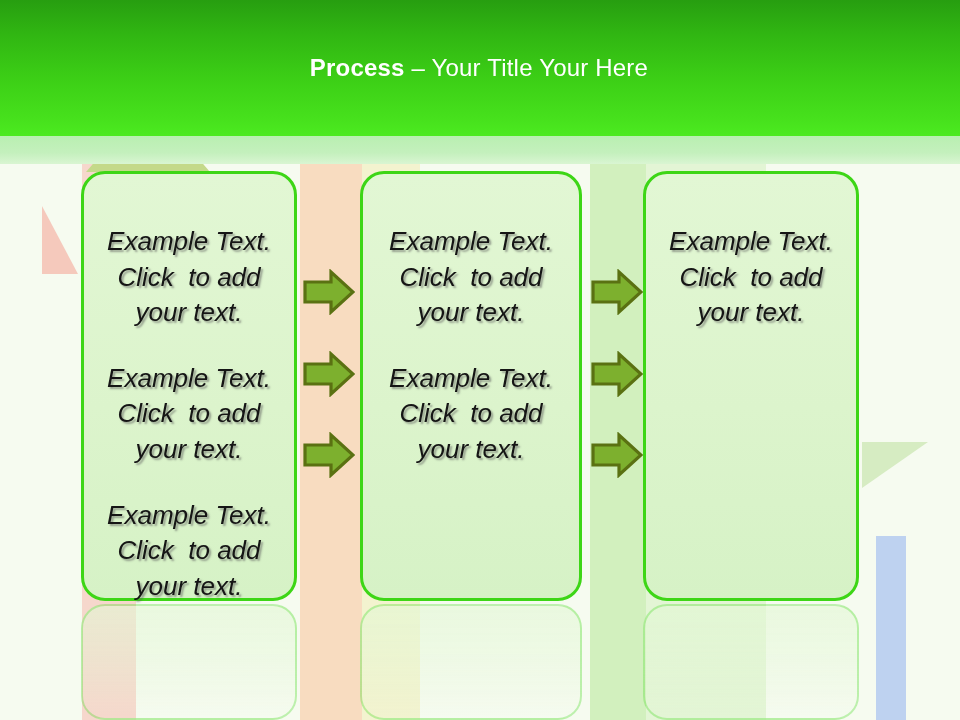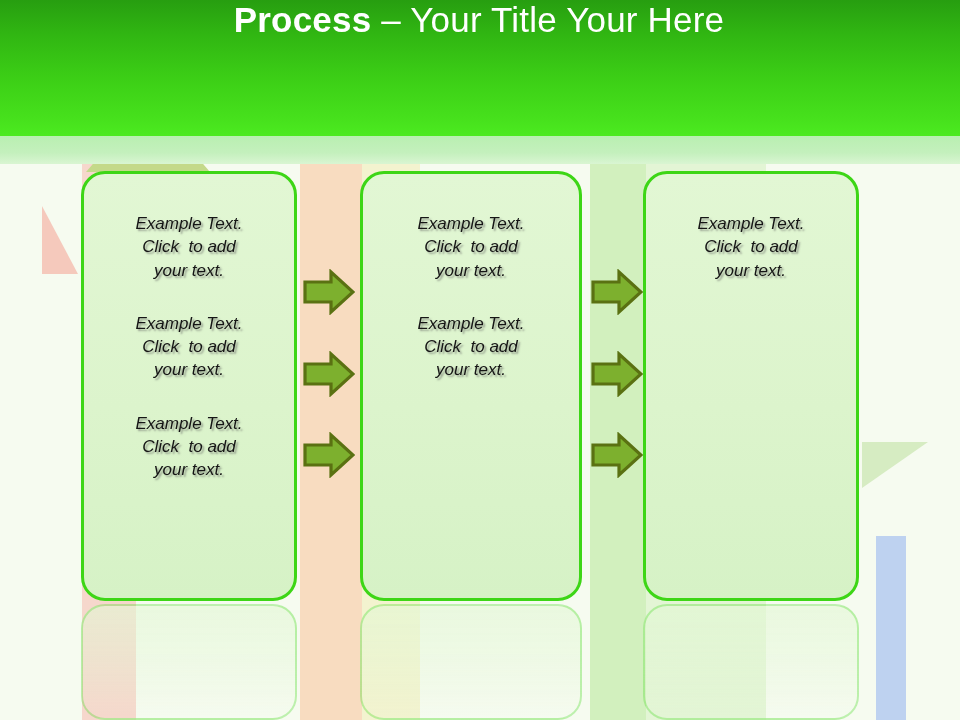--- a/index.html
+++ b/index.html
@@ -87,24 +87,24 @@
     height: 136px;
     background: linear-gradient(to bottom, #279E10 0%, #30B512 24%, #3CCF16 58%, #46E01C 86%, #4CEA20 100%);
   }
   .title-text {
     position: absolute;
     left: 0;
     top: 0;
     width: 958px;
     height: 136px;
     display: flex;
-    align-items: flex-start;
+    align-items: center;
     justify-content: center;
     color: #FFFFFF;
-    font-size: 35px;
+    font-size: 24px;
     letter-spacing: .2px;
     white-space: pre;
   }
   .title-bold { font-weight: bold; }
   .title-rest { font-weight: normal; }
 
   
   .pbox {
     position: absolute;
     box-sizing: border-box;
@@ -112,23 +112,23 @@
     border-radius: 24px;
     background: linear-gradient(to bottom, #E2F7D4 0%, #DCF4CC 55%, #D6F2C6 100%);
     padding: 34px 18px 0 18px;
     text-align: center;
   }
   .pbox-1 { left: 81px;  top: 171px; width: 216px; height: 430px; }
   .pbox-2 { left: 360px; top: 171px; width: 222px; height: 430px; }
   .pbox-3 { left: 643px; top: 171px; width: 216px; height: 430px; }
 
   .pbox-para {
-    margin: 4px 0 30px 0;
+    margin: 16px 0 30px 0;
     font-style: italic;
-    font-size: 17px;
+    font-size: 26px;
     line-height: 1.37;
     color: #151515;
     text-shadow: 2px 2px 2px rgba(90,90,90,.55);
   }
   .pbox-para:last-child { margin-bottom: 0; }
 
   
   .reflection {
     position: absolute;
     box-sizing: border-box;

